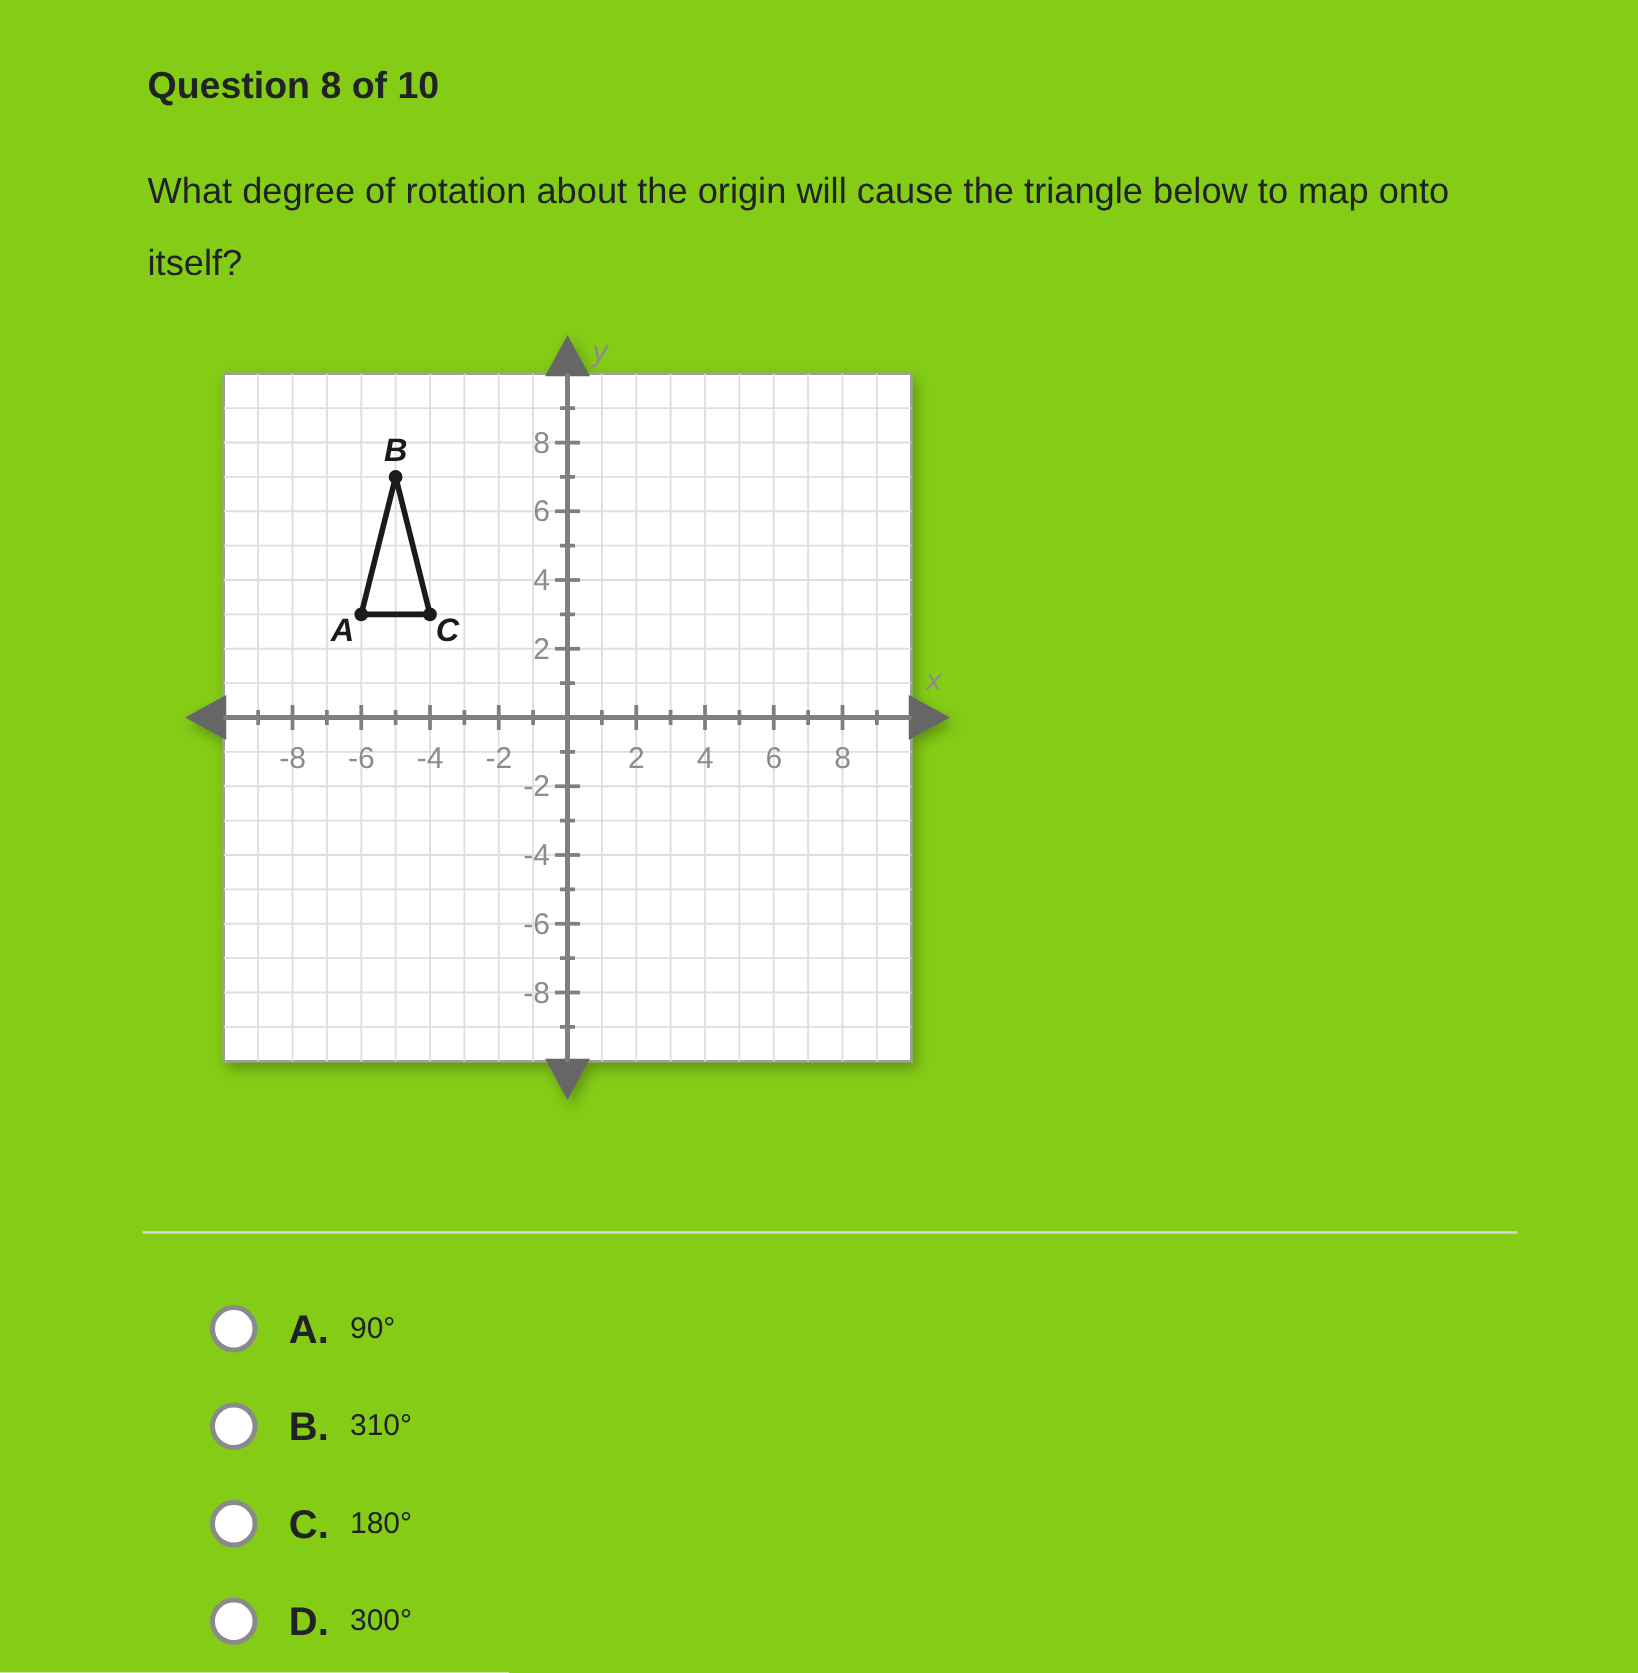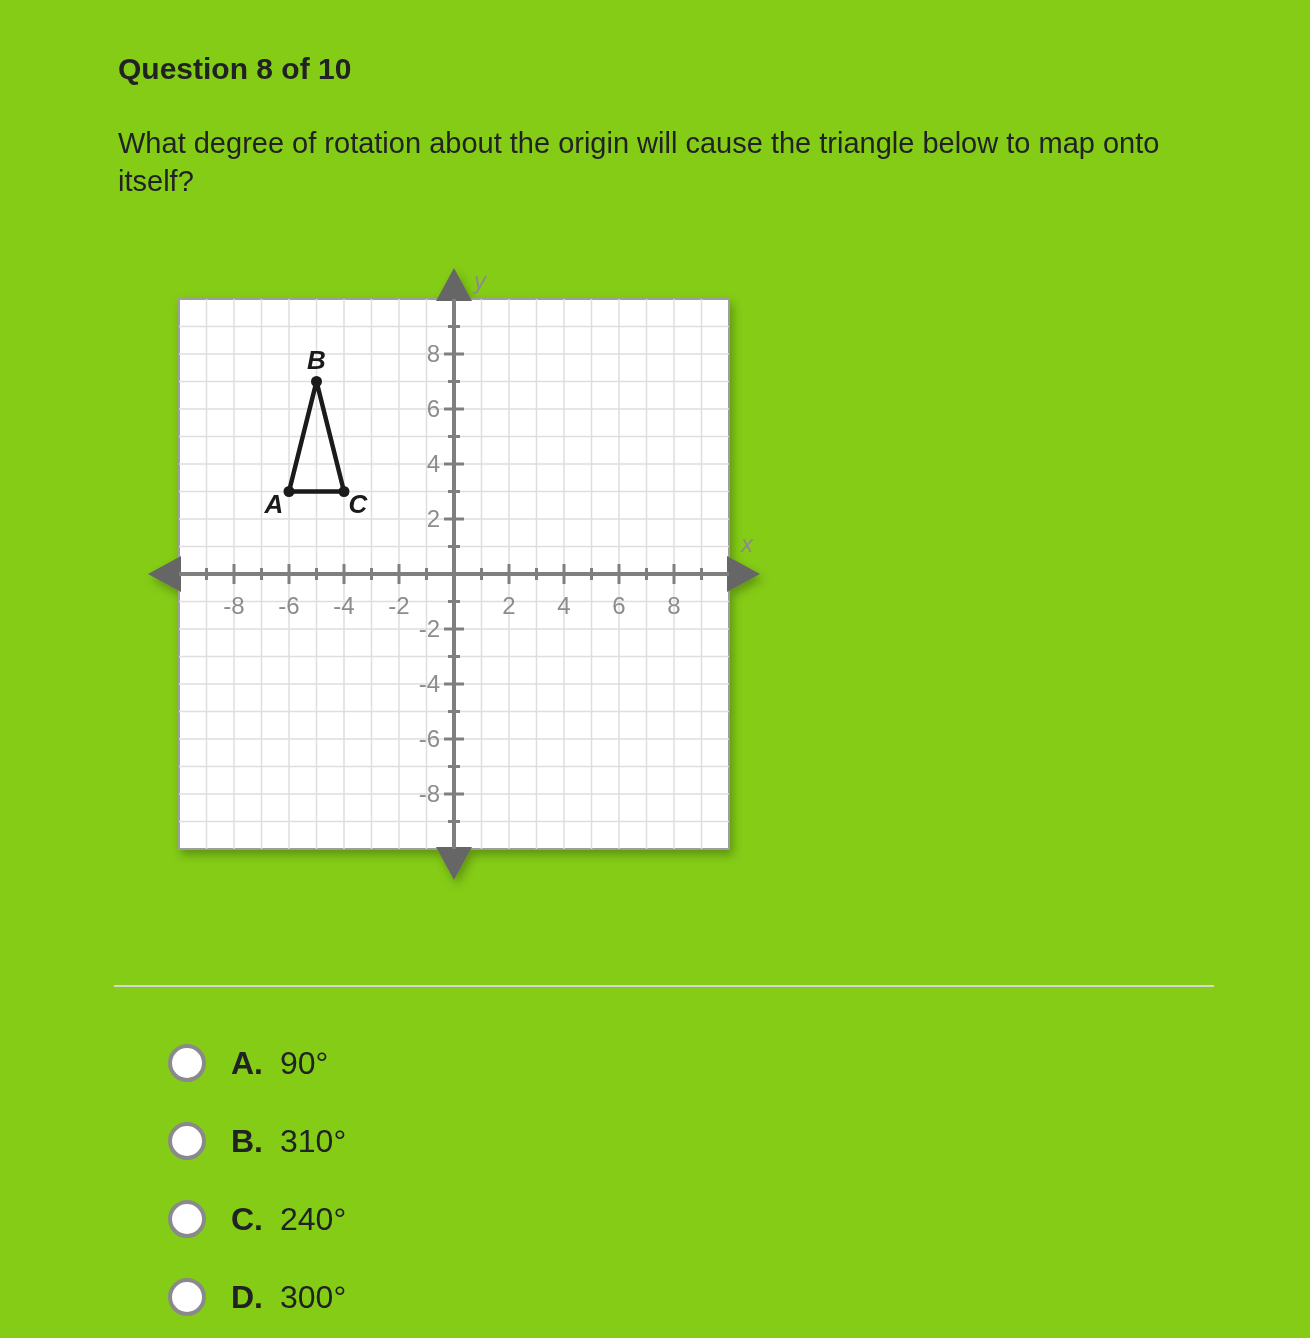--- a/index.html
+++ b/index.html
@@ -22,21 +22,21 @@
     font-size: 30px;
     font-weight: 700;
     color: #212224;
   }
   .q-text {
     position: absolute;
     left: 118px;
     top: 124px;
     width: 1095px;
     font-size: 29px;
-    line-height: 38px;
+    line-height: 58px;
     color: #212224;
   }
   .graph-svg {
     position: absolute;
     left: 132px;
     top: 250px;
   }
   .divider {
     position: absolute;
     left: 114px;
@@ -65,21 +65,21 @@
     background: #ffffff;
     flex: 0 0 auto;
   }
   .opt-letter {
     font-size: 32px;
     font-weight: 700;
     color: #212224;
     margin-left: 25px;
   }
   .opt-value {
-    font-size: 32px;
+    font-size: 24px;
     color: #212224;
     margin-left: 17px;
   }
 </style>
 </head>
 <body>
 
 <div class="page">
 
   <div class="q-title">Question 8 of 10</div>
@@ -215,21 +215,21 @@
         <span class="opt-value">90°</span>
       </div>
       <div class="opt-row">
         <span class="radio"></span>
         <span class="opt-letter">B.</span>
         <span class="opt-value">310°</span>
       </div>
       <div class="opt-row">
         <span class="radio"></span>
         <span class="opt-letter">C.</span>
-        <span class="opt-value">240°</span>
+        <span class="opt-value">180°</span>
       </div>
       <div class="opt-row">
         <span class="radio"></span>
         <span class="opt-letter">D.</span>
         <span class="opt-value">300°</span>
       </div>
     </div>
 
 </div>
 

